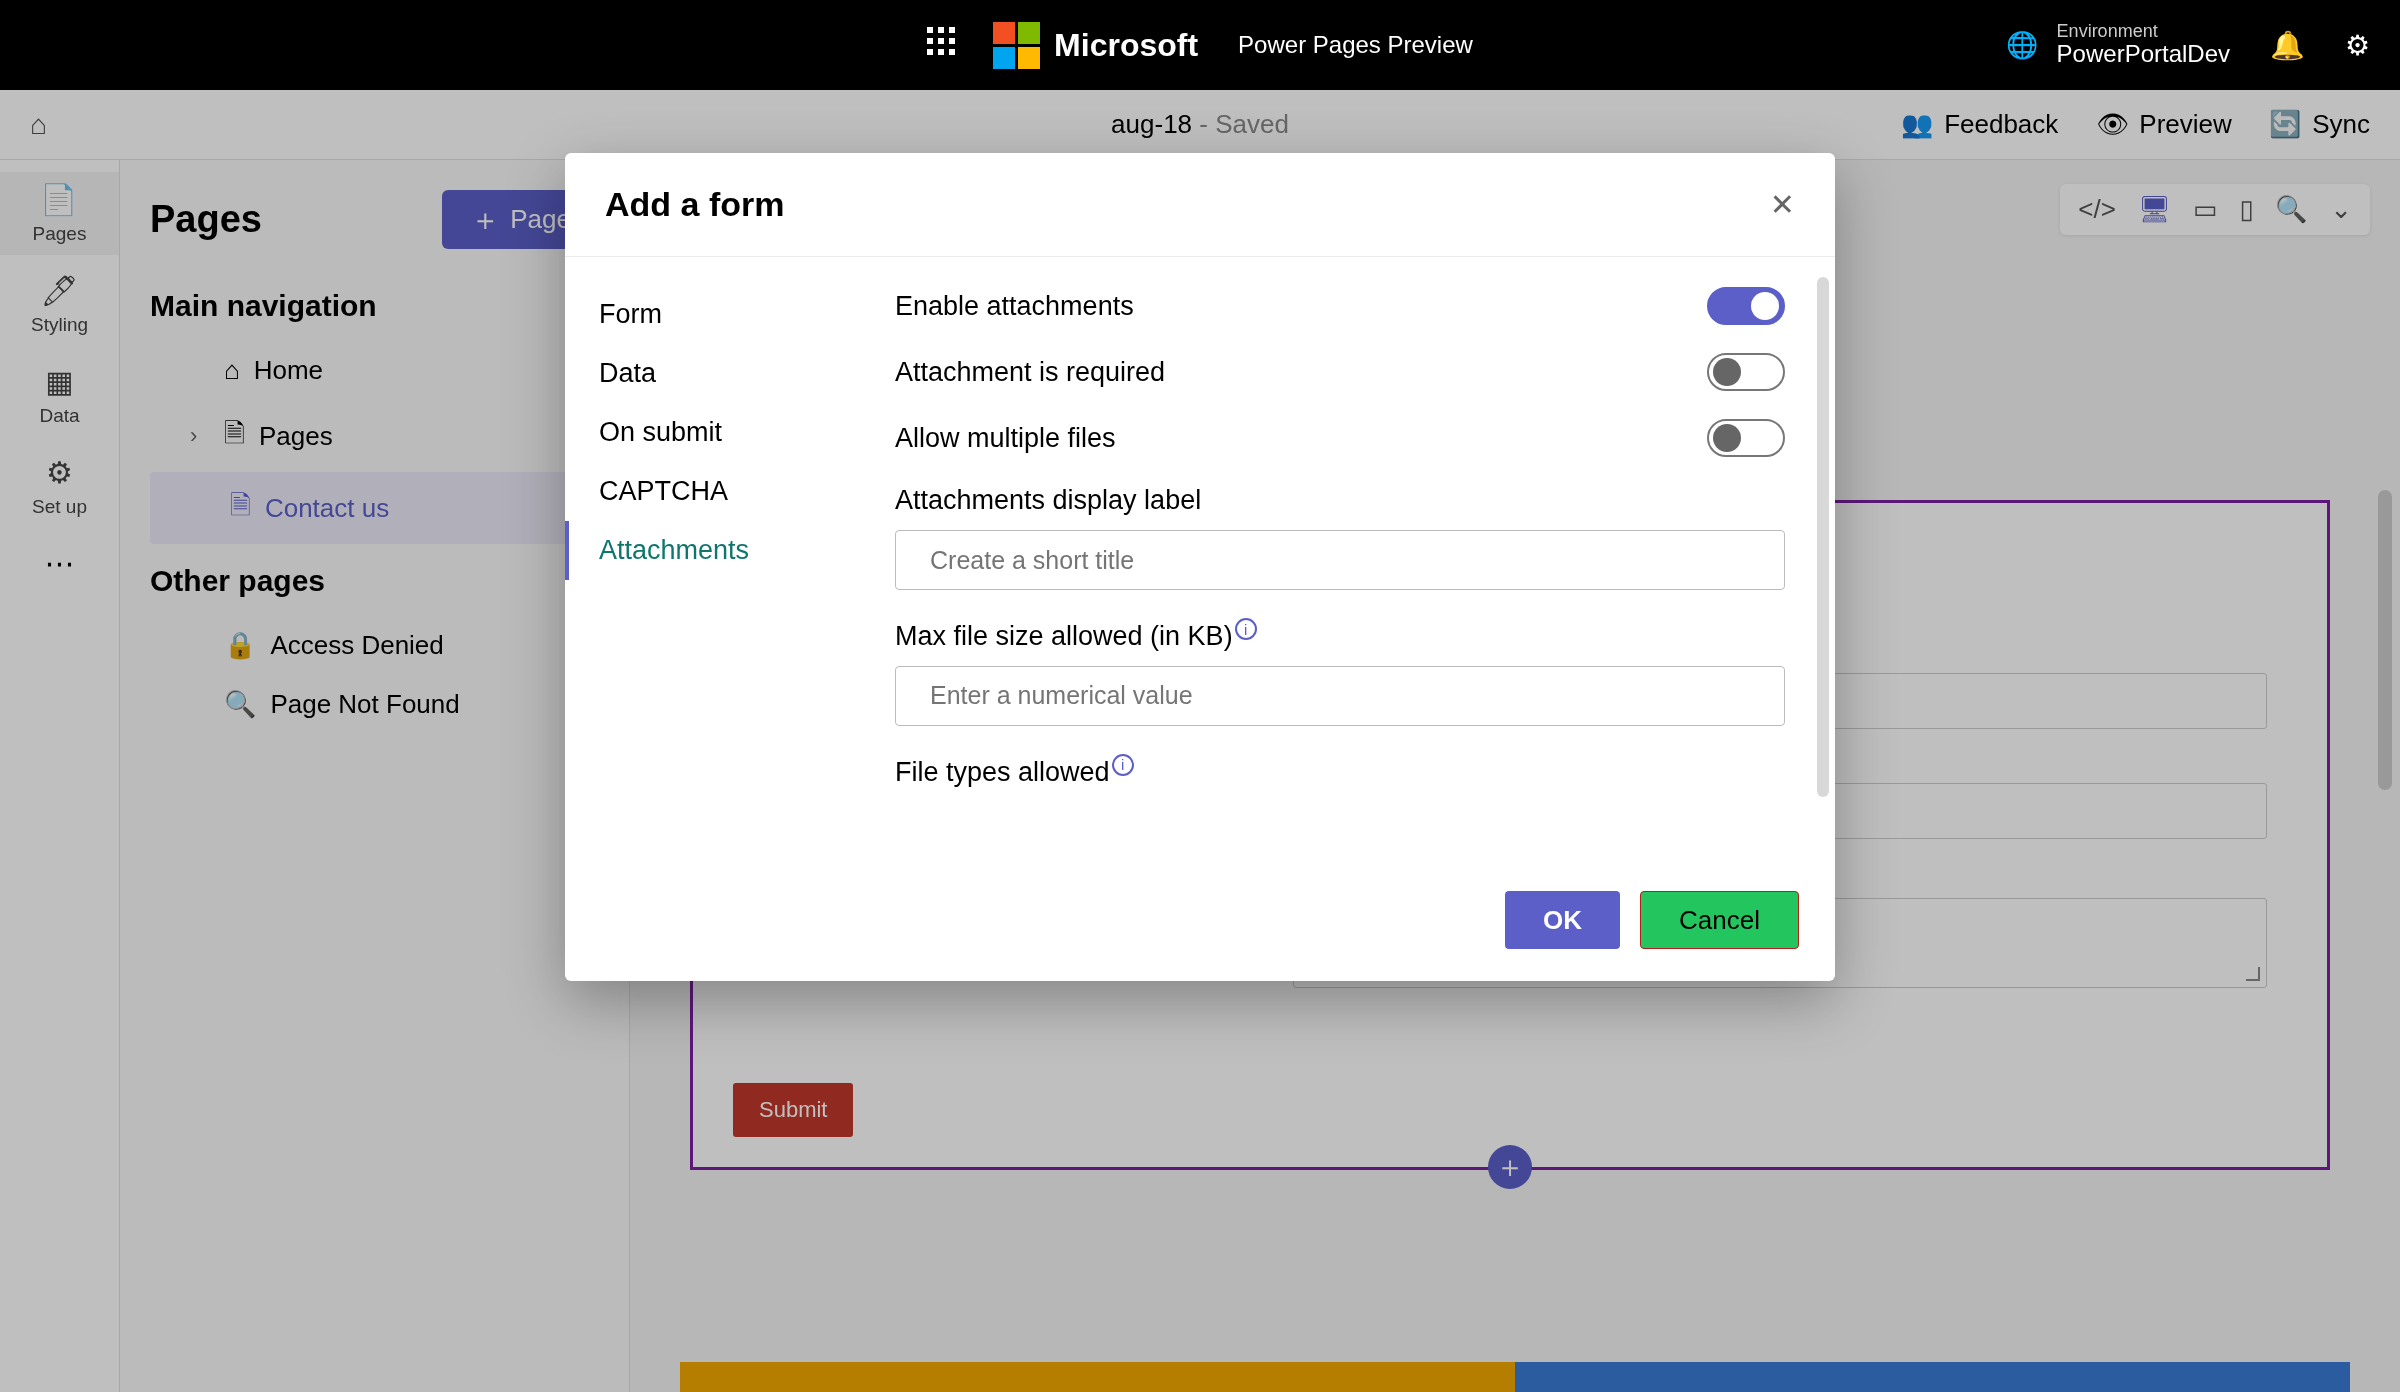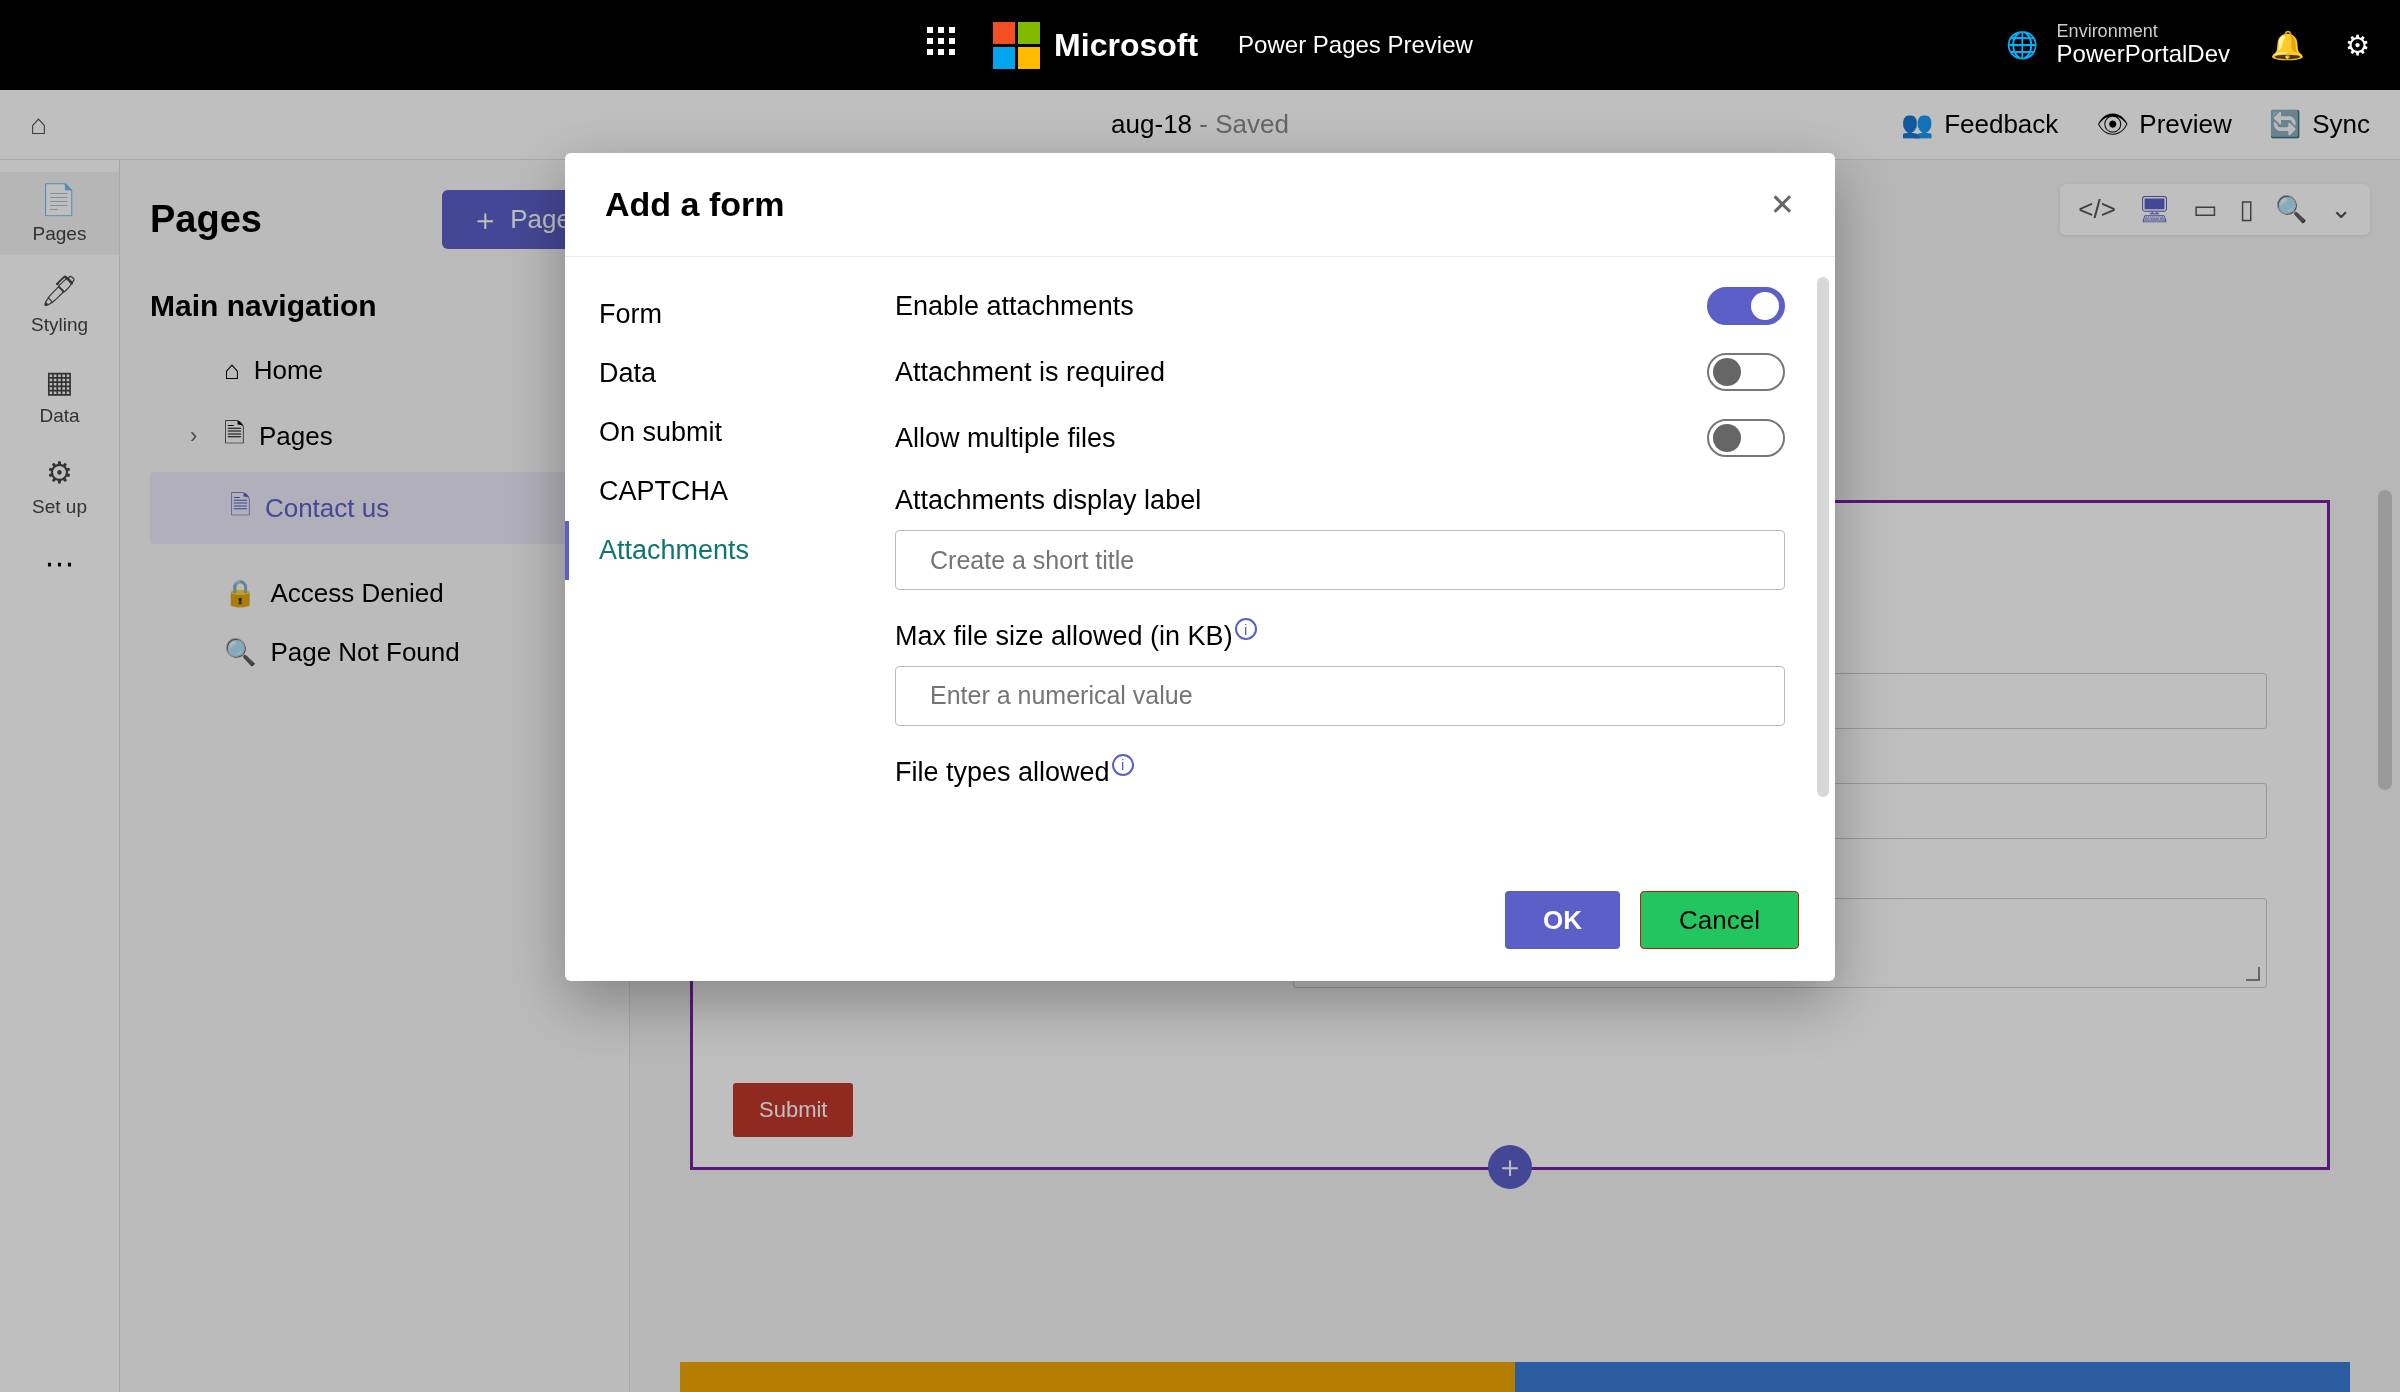--- a/index.html
+++ b/index.html
@@ -190,20 +190,21 @@
           <span>Pages</span>
         </div>
       <div class="nav-sub">
         <div class="nav-item selected">
             <span class="pico">🗎</span>
             <span>Contact us</span>
           </div>
       </div>
     </div>
     <div class="nav-section">
+      <h3>Other pages</h3>
       <div class="nav-item">
           <span class="chev"></span>
           <span class="pico">🔒</span>
           <span>Access Denied</span>
         </div>
       <div class="nav-item">
           <span class="chev"></span>
           <span class="pico">🔍</span>
           <span>Page Not Found</span>
         </div>

